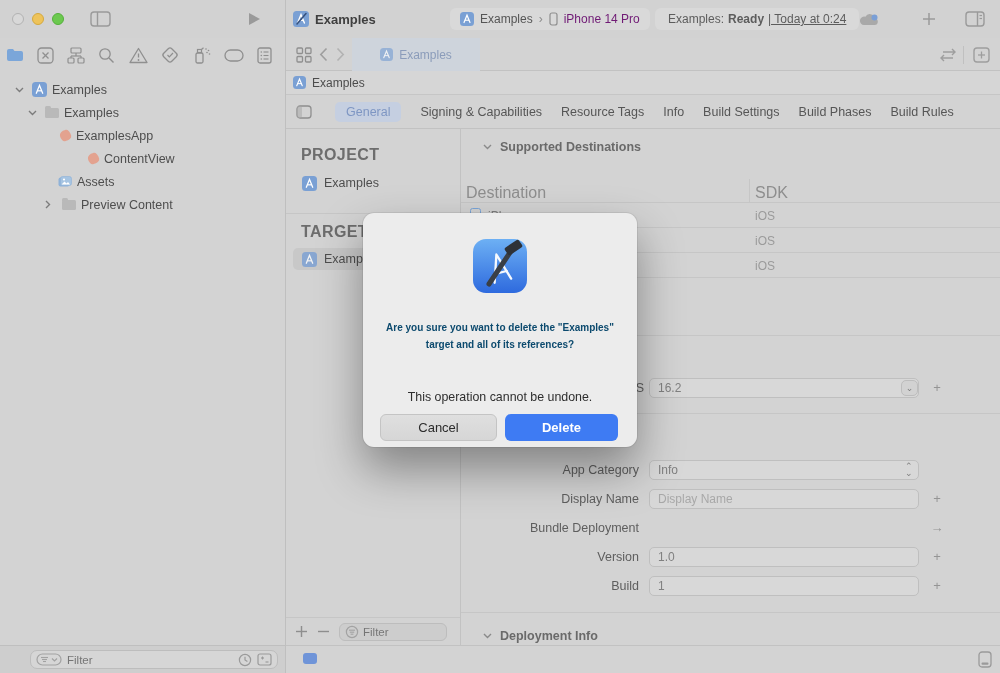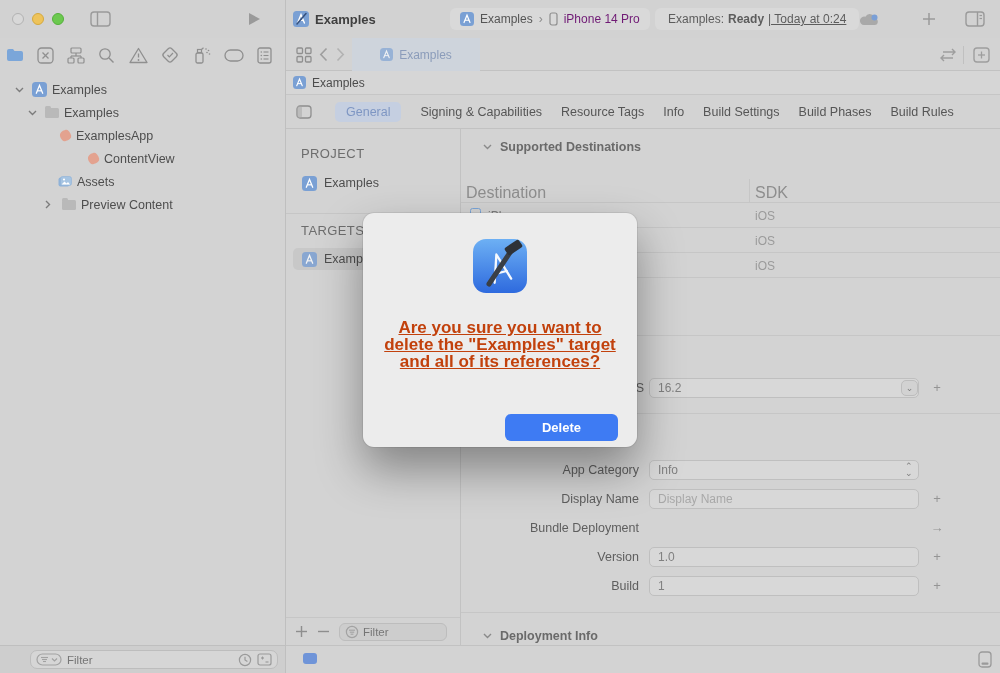--- a/index.html
+++ b/index.html
@@ -46,21 +46,21 @@
   .filterbox input { border:0; outline:0; background:transparent; width:120px; font-size:11.5px; color:#6b6b6b; font-family:"Liberation Sans",sans-serif; }
   .editor-bottombar { position:absolute; left:285px; top:645px; width:715px; height:28px; border-top:1px solid #c2c2c2; background:#d3d3d3; }
 
   
   .editor-tabstrip { position:absolute; left:285px; top:95px; width:715px; height:34px; border-bottom:1px solid #c2c2c2; display:flex; align-items:center; gap:19px; padding-left:11px; font-size:12.5px; color:#565656; }
   .etab { cursor:default; white-space:nowrap; }
   .etab-active { background:#c5cfe1; color:#7e96c3; padding:3px 11px; border-radius:5px; }
 
   
   .proj-panel { position:absolute; left:285px; top:129px; width:175px; height:488px; }
-  .panel-h { position:absolute; left:16px; font-weight:normal; font-size:13px; color:#6d6d6d; letter-spacing:.4px; }
+  .panel-h { position:absolute; left:16px; font-weight:bold; font-size:16px; color:#6d6d6d; letter-spacing:.4px; }
   .panel-item { position:absolute; left:8px; right:-160px; height:22px; display:flex; align-items:center; gap:7px; padding-left:9px; font-size:12.5px; color:#4e4e4e; }
   .panel-item.sel { background:#c8c8c8; border-radius:5px; width:157px; }
   .proj-footer { position:absolute; left:285px; top:617px; width:175px; height:28px; border-top:1px solid #c6c6c6; display:flex; align-items:center; gap:9px; padding-left:10px; color:#8e8e8e; }
   .pf-filter { width:108px; height:18px; background:#cdcdcd; border:1px solid #bdbdbd; border-radius:6px; display:flex; align-items:center; gap:4px; padding:0 5px; color:#9d9d9d; }
   .pf-filter input { border:0; outline:0; background:transparent; width:70px; font-size:11.5px; color:#6b6b6b; font-family:"Liberation Sans",sans-serif; }
 
   
   .content { position:absolute; left:460px; top:129px; width:540px; height:516px; border-left:1px solid #c2c2c2; }
   .section-h { position:absolute; display:flex; align-items:center; gap:8px; font-weight:bold; font-size:12.5px; color:#6a6a6a; }
   .hline { position:absolute; left:0; width:540px; height:1px; background:#c6c6c6; }
@@ -75,21 +75,21 @@
   input.field::placeholder { color:#a8a8a8; }
   .row-action { position:absolute; left:468px; width:16px; text-align:center; color:#949494; font-size:13px; }
   .stepper { position:absolute; left:444px; font-size:9px; color:#7e7e7e; line-height:7px; text-align:center; }
   .dd-btn { position:absolute; left:440px; width:17px; height:16px; background:#d2d2d2; border:1px solid #bdbdbd; border-radius:5px; color:#7e7e7e; font-size:9px; text-align:center; line-height:14px; }
 
   .vdivider { position:absolute; top:0; width:1px; height:673px; background:#bfbfbf; left:285px; }
 
   
   .dialog { position:absolute; left:363px; top:213px; width:274px; height:234px; background:#ececec; border-radius:11px; box-shadow:0 22px 46px rgba(0,0,0,.38), 0 0 0 1px rgba(0,0,0,.07); z-index:10; }
   .dlg-icon { position:absolute; left:109px; top:24px; }
-  .dlg-title { position:absolute; left:14px; top:106px; width:246px; text-align:center; font-weight:bold; font-size:17px; line-height:17px; color:#c2410c;text-decoration:underline; }
+  .dlg-title { position:absolute; left:14px; top:106px; width:246px; text-align:center; font-weight:bold; font-size:10px; line-height:17px; color:#0c4a6e; }
   .dlg-msg { position:absolute; left:14px; top:177px; width:246px; text-align:center; font-size:12.4px; color:#2e2e2e; }
   .btn { position:absolute; top:201px; height:27px; border-radius:6px; font-size:13px; display:flex; align-items:center; justify-content:center; cursor:default; }
   .btn-cancel { left:17px; width:117px; background:linear-gradient(#dfdfdf,#d6d6d6); border:1px solid #c4c4c4; color:#2c2c2c; font-weight:500; }
   .btn-delete { left:142px; width:113px; background:#3e7bf3; color:#ffffff; font-weight:600; }
   svg { display:block; }
 </style>
 </head>
 <body>
 
 <div class="titlebar">
@@ -532,14 +532,16 @@
         <path d="M19 44 L27.5 17 L36 44"></path>
           <path d="M21.5 35.5 H33.5"></path>
       </g>
       <g>
         <line x1="41" y1="11" x2="17" y2="47" stroke="#3a3f46" stroke-width="5" stroke-linecap="round"></line>
         <rect x="33" y="6" width="17" height="9" rx="2" fill="#2e3238" transform="rotate(-34 41.5 10.5)"></rect>
       </g>
     </svg>
   </span>
   <div class="dlg-title">Are you sure you want to delete the "Examples" target and all of its references?</div>
+  <div class="dlg-msg">This operation cannot be undone.</div>
+  <div class="btn btn-cancel">Cancel</div>
   <div class="btn btn-delete">Delete</div>
 </div>
 
 </body></html>

